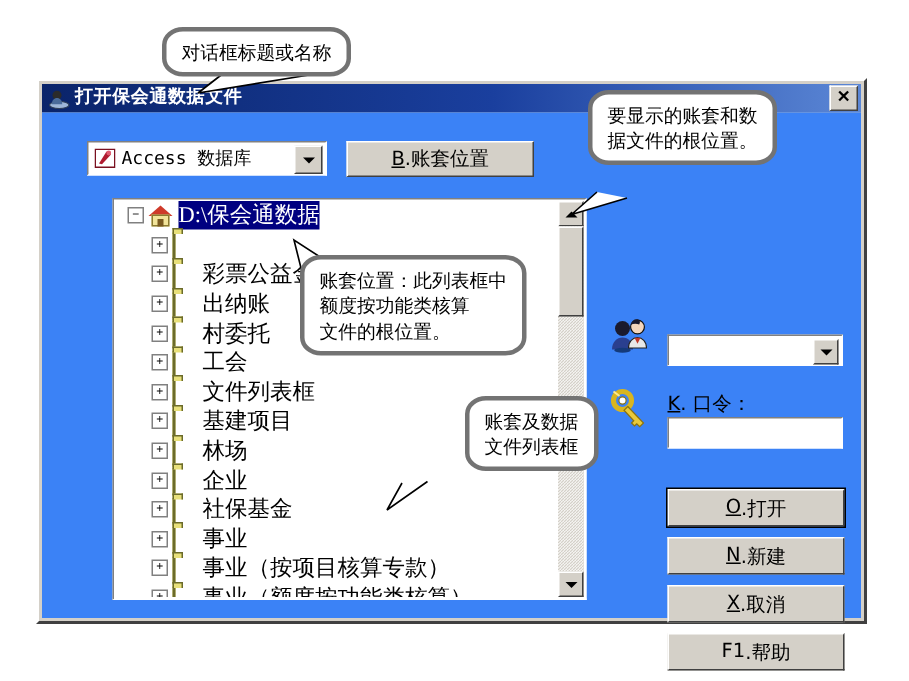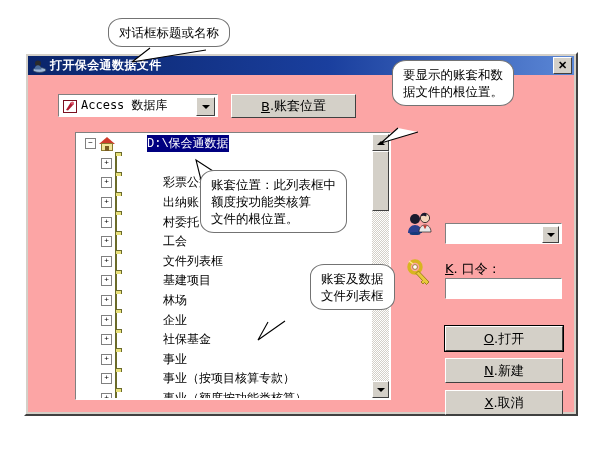--- a/index.html
+++ b/index.html
@@ -18,32 +18,32 @@
     box-sizing:border-box;
   }
   #titlebar{
     position:absolute;left:2px;top:2px;right:2px;height:19px;
     background:linear-gradient(to right,#0a246a 0%,#1a3f9e 55%,#5b87d6 100%);
     display:flex;align-items:center;padding:0 2px;
   }
   #title-icon{width:15px;height:15px;margin:0 3px 0 2px;position:relative;flex:0 0 auto;}
   #title-text{
     color:#ffffff;font-size:12px;font-weight:bold;letter-spacing:0.4px;
-    font-family:Liberation Serif, serif;white-space:nowrap;line-height:19px;
+    font-family:Liberation Mono, monospace;white-space:nowrap;line-height:19px;
   }
   #close-btn{
     margin-left:auto;width:17px;height:15px;background:#d4d0c8;
     border-top:1px solid #ffffff;border-left:1px solid #ffffff;
     border-right:1px solid #404040;border-bottom:1px solid #404040;
     display:flex;align-items:center;justify-content:center;
     font-size:11px;color:#000;font-weight:bold;line-height:1;
     font-family:"Liberation Sans",sans-serif;cursor:pointer;
   }
   
-  #client{position:absolute;left:2px;top:21px;right:2px;bottom:2px;background:#fca5a5;}
+  #client{position:absolute;left:2px;top:21px;right:2px;bottom:2px;background:#3b82f6;}
 
   .sunken{
     border-top:1px solid #808080;border-left:1px solid #808080;
     border-right:1px solid #ffffff;border-bottom:1px solid #ffffff;
     box-sizing:border-box;background:#ffffff;
   }
   .raised{
     border-top:1px solid #ffffff;border-left:1px solid #ffffff;
     border-right:1px solid #404040;border-bottom:1px solid #404040;
     box-sizing:border-box;background:#d4d0c8;
@@ -81,21 +81,21 @@
   #tree-scroll{position:absolute;left:1px;top:1px;right:18px;bottom:1px;overflow:hidden;}
   #tree-list{position:absolute;left:0;top:0;width:100%;}
   .tnode{height:19.6px;display:flex;align-items:center;white-space:nowrap;padding-left:8px;}
   .tnode .expander{
     width:9px;height:9px;border:1px solid #808080;background:#ffffff;
     font-size:8px;line-height:7px;text-align:center;color:#000;
     font-family:"Liberation Sans",sans-serif;flex:0 0 auto;margin-right:3px;
   }
   .indent{width:16px;flex:0 0 auto;}
   .ico{width:16px;height:14px;flex:0 0 auto;margin-right:4px;position:relative;}
-  .lbl{font-family:Liberation Mono, monospace;font-size:12px;color:#000;margin-left:28px;}
+  .lbl{font-family:Liberation Serif, serif;font-size:15px;color:#000;}
   .lbl.sel{background:#000080;color:#ffffff;}
   
   .folder{
     width:15px;height:12px;background:#e8e07a;border:1px solid #6b6b2a;
     box-sizing:border-box;position:relative;border-radius:0 1px 1px 1px;
   }
   .folder:before{
     content:"";position:absolute;left:-1px;top:-4px;width:7px;height:4px;
     background:#e8e07a;border:1px solid #6b6b2a;border-bottom:none;box-sizing:border-box;
   }
@@ -140,21 +140,21 @@
     position:absolute;left:417px;width:118px;height:25px;
     display:flex;align-items:center;justify-content:center;
     font-family:"DejaVu Sans",sans-serif;font-size:13px;color:#000;cursor:pointer;
   }
   .dlgbtn.default{border-top:1px solid #ffffff;border-left:1px solid #ffffff;
     border-right:1px solid #404040;border-bottom:1px solid #404040;
     outline:1px solid #000;outline-offset:0px;}
   #btn-open{top:251px;} #btn-new{top:283px;} #btn-cancel{top:315px;} #btn-help{top:347px;}
 
   
-  .callout{position:absolute;background:#ffffff;border:1px solid #737373;
+  .callout{position:absolute;background:#ffffff;border:3px solid #737373;
     border-radius:14px/12px;padding:5px 10px;box-sizing:border-box;z-index:30;}
   .callout .ctext{font-family:"DejaVu Sans",sans-serif;font-size:12.5px;color:#000;line-height:17px;white-space:nowrap;}
   svg.tails{position:absolute;left:0;top:0;width:606px;height:454px;z-index:29;pointer-events:none;}
 </style>
 </head>
 <body>
 
 <div id="dialog">
 
   <div id="titlebar">
@@ -323,20 +323,24 @@
         <span>.打开</span>
     </div>
     <div class="dlgbtn raised" id="btn-new">
       <span class="ul">N</span>
         <span>.新建</span>
     </div>
     <div class="dlgbtn raised" id="btn-cancel">
       <span class="ul">X</span>
         <span>.取消</span>
     </div>
+    <div class="dlgbtn raised" id="btn-help">
+      <span>F1</span>
+        <span>.帮助</span>
+    </div>
 
   </div>
 </div>
 
 <svg class="tails">
   <path d="M150 48 L132 62 L206 50" fill="#ffffff" stroke="#000" stroke-width="1.1"></path>
   <path d="M398 128 L381 143 L418 132" fill="#ffffff" stroke="#000" stroke-width="1.1"></path>
   <path d="M205 196 L196 160 L216 173" fill="#ffffff" stroke="#000" stroke-width="1.1"></path>
   <path d="M268 322 L258 340 L285 321" fill="#ffffff" stroke="#000" stroke-width="1.1"></path>
 </svg>

